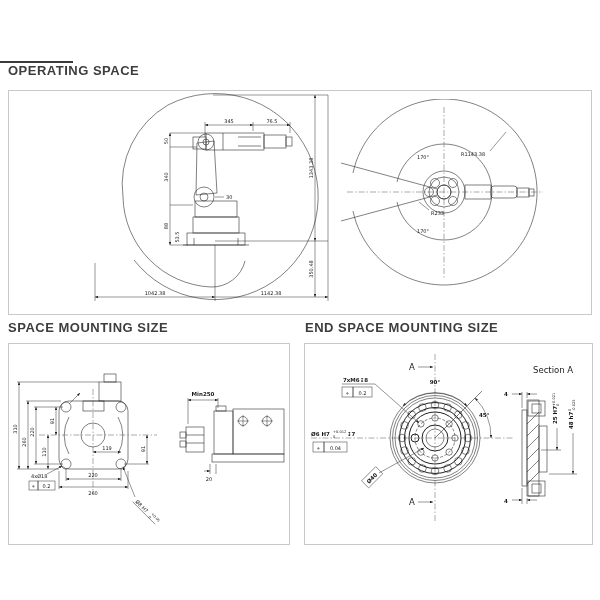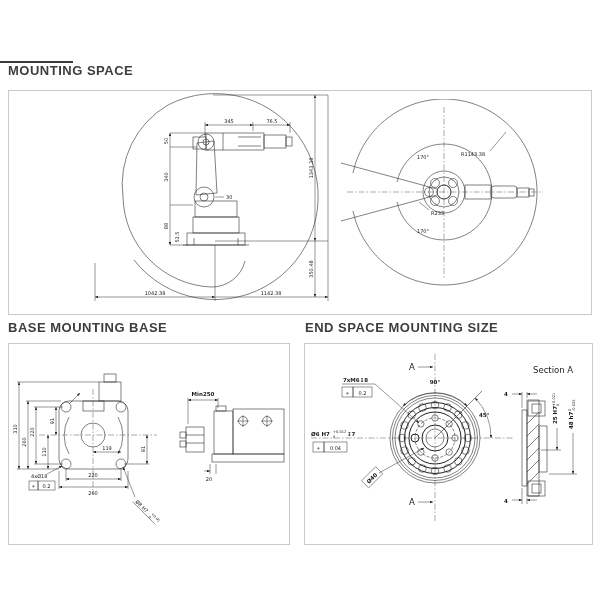--- a/index.html
+++ b/index.html
@@ -16,21 +16,21 @@
   .thin{stroke:#2e2e2e;stroke-width:.6;fill:none}
   .med{stroke:#222;stroke-width:1;fill:none}
   .dim{stroke:#2e2e2e;stroke-width:.5;fill:none}
   .cl{stroke:#444;stroke-width:.45;fill:none;stroke-dasharray:6 2 1.5 2}
   .dash{stroke:#333;stroke-width:.6;fill:none;stroke-dasharray:3 1.6}
 </style>
 </head>
 <body>
 
 <div class="topline"></div>
-<div class="sec-title" style="left:8px;top:63px">MOUNTING SPACE</div>
+<div class="sec-title" style="left:8px;top:63px">OPERATING SPACE</div>
 
 <div class="panel" style="left:8px;top:90px;width:582px;height:223px">
 
   <svg style="left:84px;top:2px" width="240" height="216" viewBox="0 0 240 216">
     <defs>
       <marker id="ar1" viewBox="0 0 6 5" refX="6" refY="2.5" markerWidth="6" markerHeight="5" orient="auto-start-reverse">
         <path d="M0,0L6,2.5L0,5z" fill="#222"></path>
       </marker>
     </defs>
     <g>
@@ -122,21 +122,21 @@
       <text class="d" x="84" y="60" text-anchor="middle">170°</text>
       <text class="d" x="122" y="57">R1143.38</text>
       <line class="dim" x1="151" y1="52" x2="167" y2="33"></line>
       <text class="d" x="92" y="116">R233</text>
       <line class="dim" x1="90" y1="111" x2="80" y2="103"></line>
       <text class="d" x="84" y="134" text-anchor="middle">170°</text>
     </g>
   </svg>
 </div>
 
-<div class="sec-title" style="left:8px;top:320px">BASE MOUNTING BASE</div>
+<div class="sec-title" style="left:8px;top:320px">SPACE MOUNTING SIZE</div>
 <div class="sec-title" style="left:305px;top:320px">END SPACE MOUNTING SIZE</div>
 
 <div class="panel" style="left:8px;top:343px;width:280px;height:200px">
   <svg style="left:0;top:0" width="280" height="200" viewBox="0 0 280 200">
     <defs>
       <marker id="ar3" viewBox="0 0 6 5" refX="6" refY="2.5" markerWidth="6" markerHeight="5" orient="auto-start-reverse">
         <path d="M0,0L6,2.5L0,5z" fill="#222"></path>
       </marker>
     </defs>
     <g>

